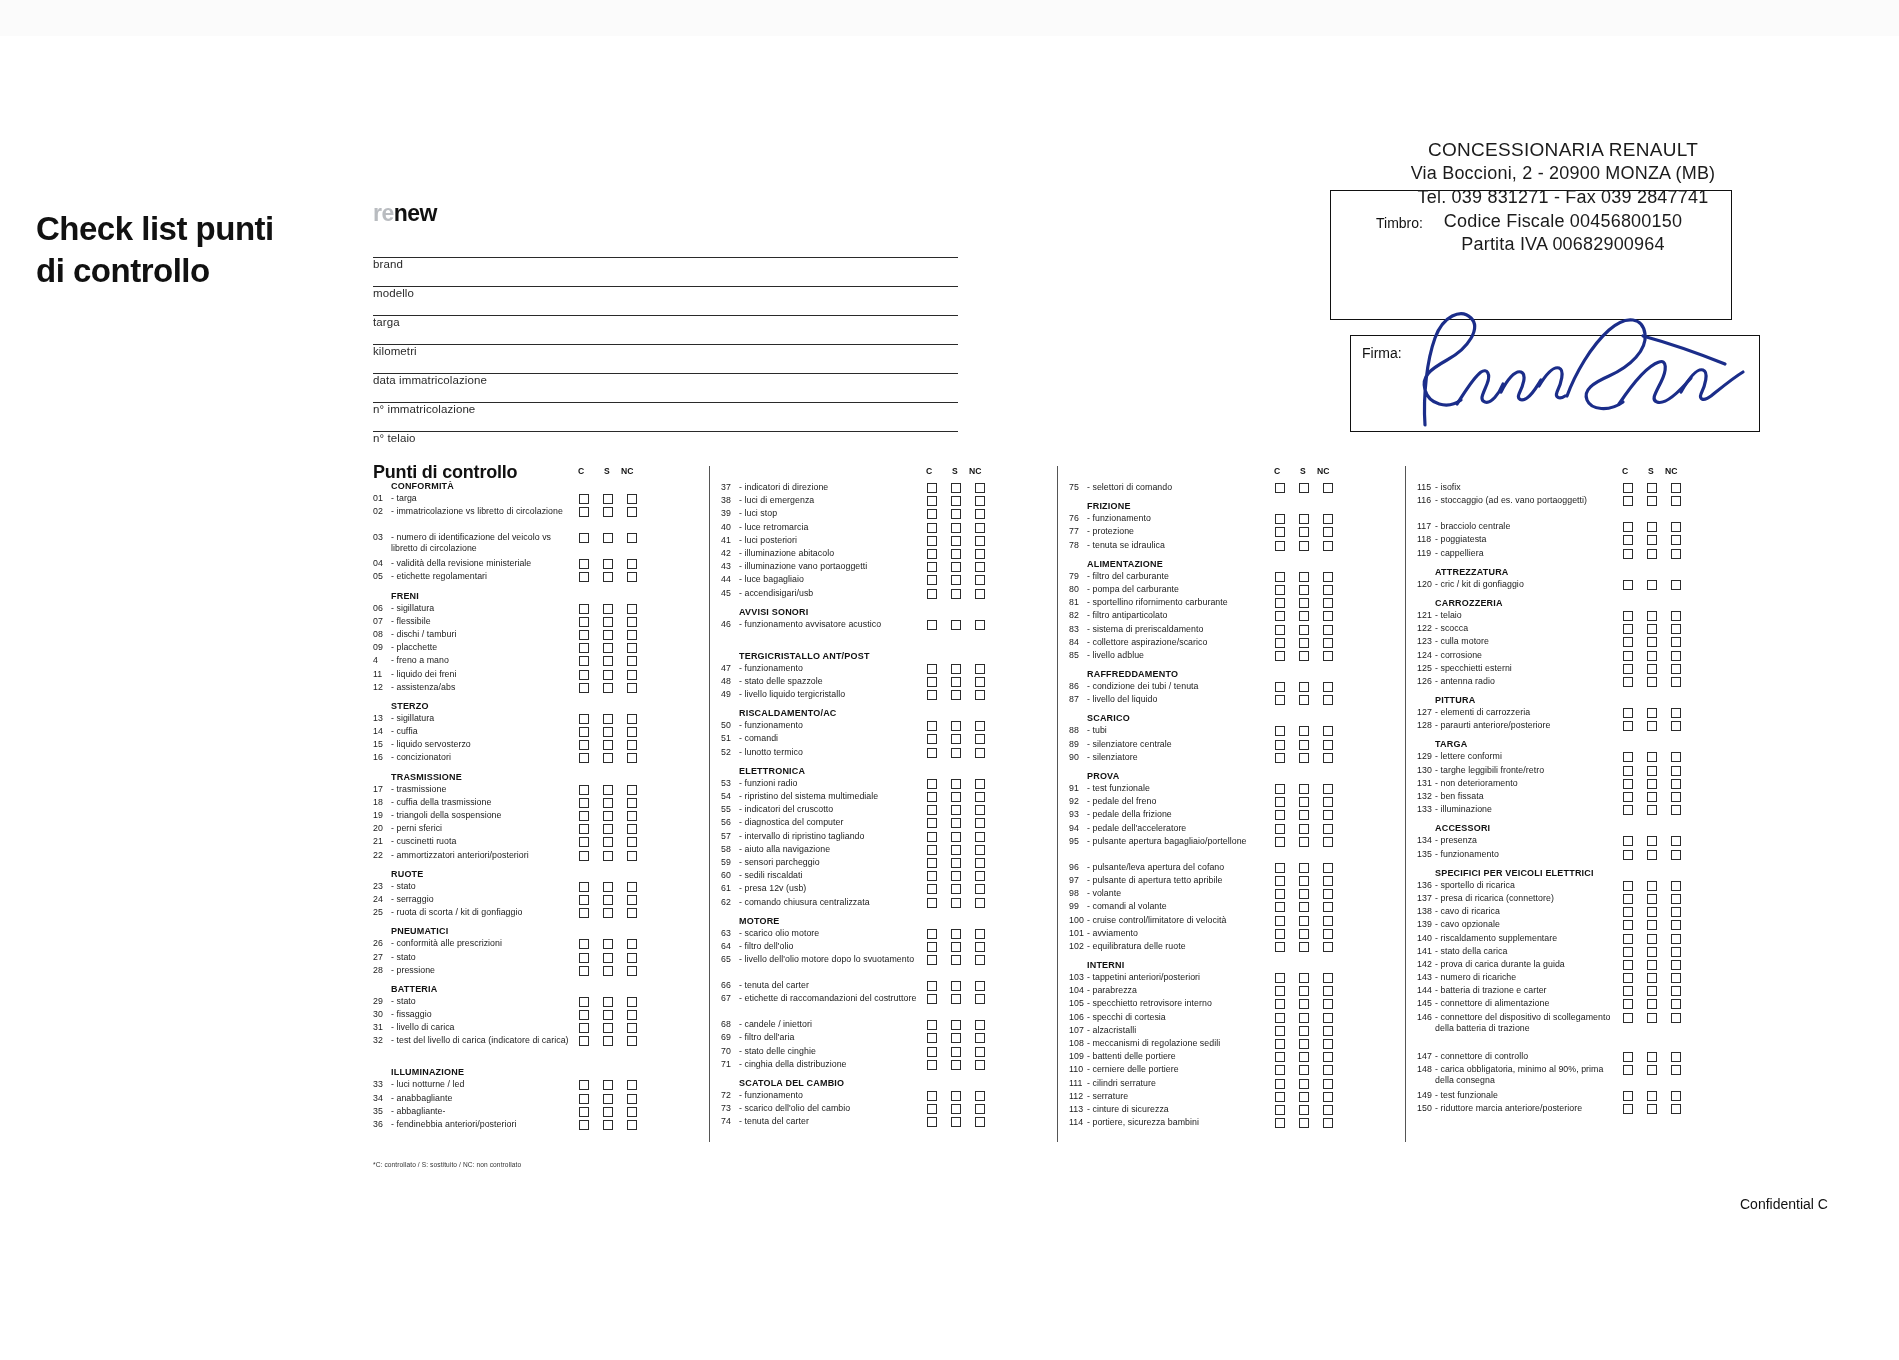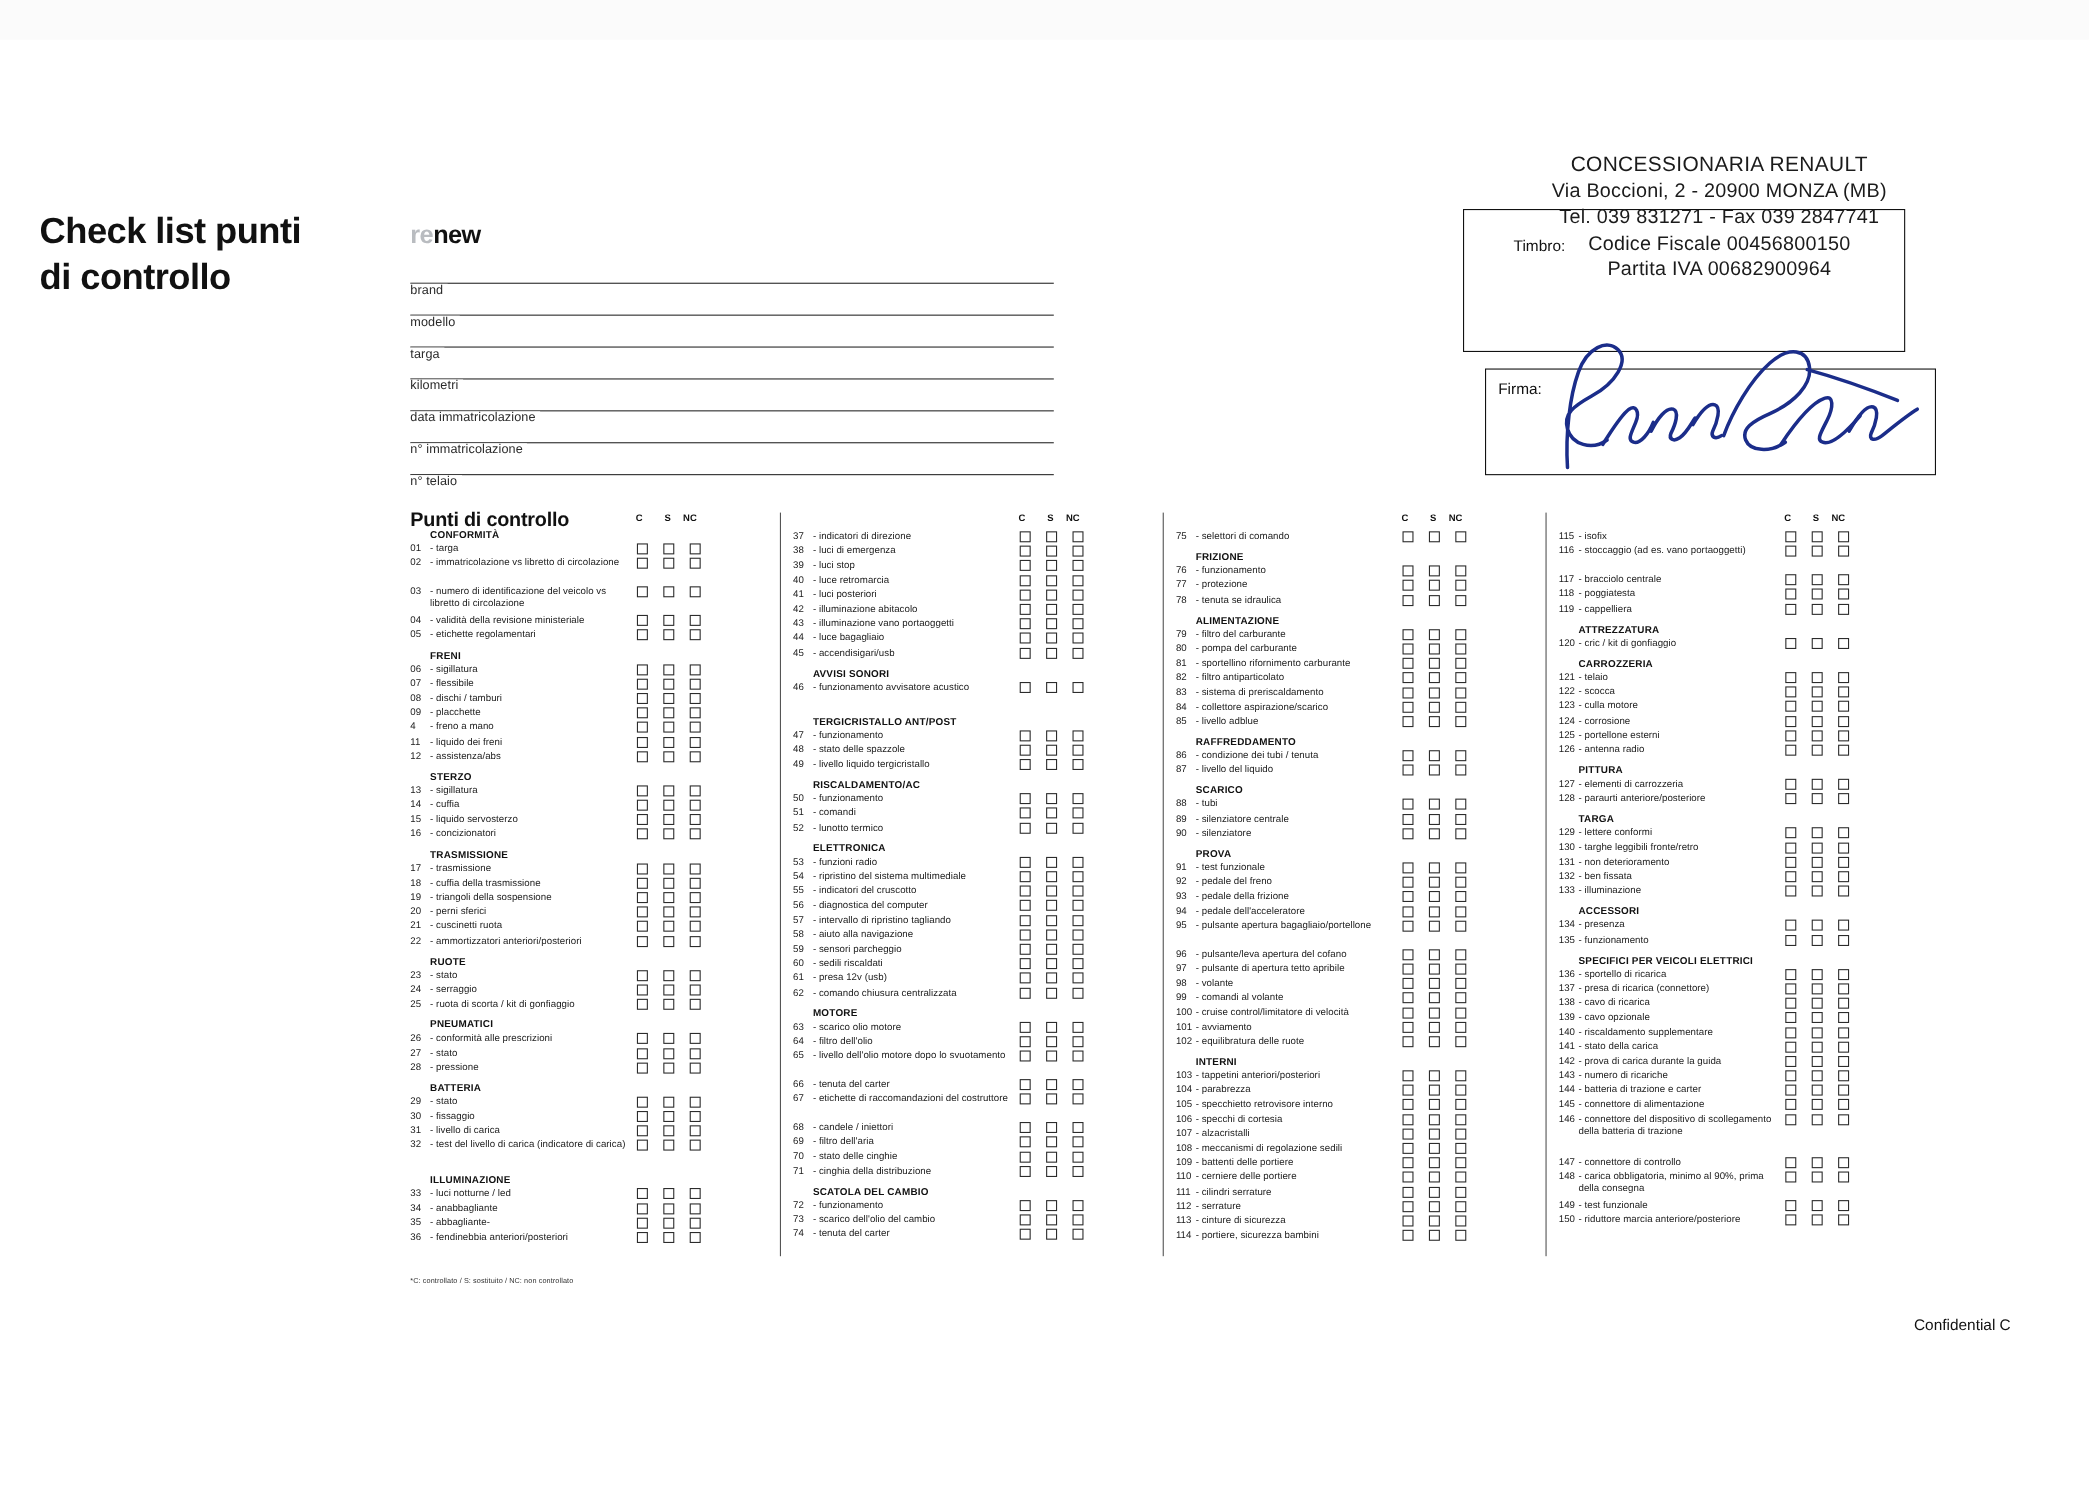--- a/index.html
+++ b/index.html
@@ -1,20 +1,20 @@
 <!DOCTYPE html>
 <html><head>
 <meta charset="utf-8">
 <style>
   html,body{margin:0;padding:0;background:#ffffff;}
   body{width:1899px;height:1360px;position:relative;font-family:"Liberation Sans",sans-serif;color:#111;overflow:hidden;}
   .page{position:absolute;inset:0;}
 
   
-  .doc-title{position:absolute;left:36px;top:189px;width:260px;font-size:33px;font-weight:bold;line-height:1.27;letter-spacing:-0.5px;color:#111;}
+  .doc-title{position:absolute;left:36px;top:208px;width:260px;font-size:33px;font-weight:bold;line-height:1.27;letter-spacing:-0.5px;color:#111;}
 
   
   .brand{position:absolute;left:373px;top:200px;font-size:23px;font-weight:bold;letter-spacing:-0.5px;}
   .brand .light{color:#b9bcc0;font-weight:bold;}
   .brand .dark{color:#111;font-weight:bold;margin-top:36px;}
 
   
   .fields{position:absolute;left:373px;top:243px;width:585px;}
   .field{position:relative;height:29px;}
   .field .lbl{position:absolute;left:0;top:3px;font-size:11.5px;color:#2a2a2a;background:#fff;padding-right:4px;z-index:2;letter-spacing:.1px;margin-top:12px;}
@@ -1038,21 +1038,21 @@
         </div>
         <div class="row">
           <span class="num">124</span>
           <span class="txt">- corrosione</span>
           <span class="cb c"></span>
           <span class="cb s"></span>
           <span class="cb nc"></span>
         </div>
         <div class="row">
           <span class="num">125</span>
-          <span class="txt">- portellone esterni</span>
+          <span class="txt">- specchietti esterni</span>
           <span class="cb c"></span>
           <span class="cb s"></span>
           <span class="cb nc"></span>
         </div>
         <div class="row">
           <span class="num">126</span>
           <span class="txt">- antenna radio</span>
           <span class="cb c"></span>
           <span class="cb s"></span>
           <span class="cb nc"></span>

